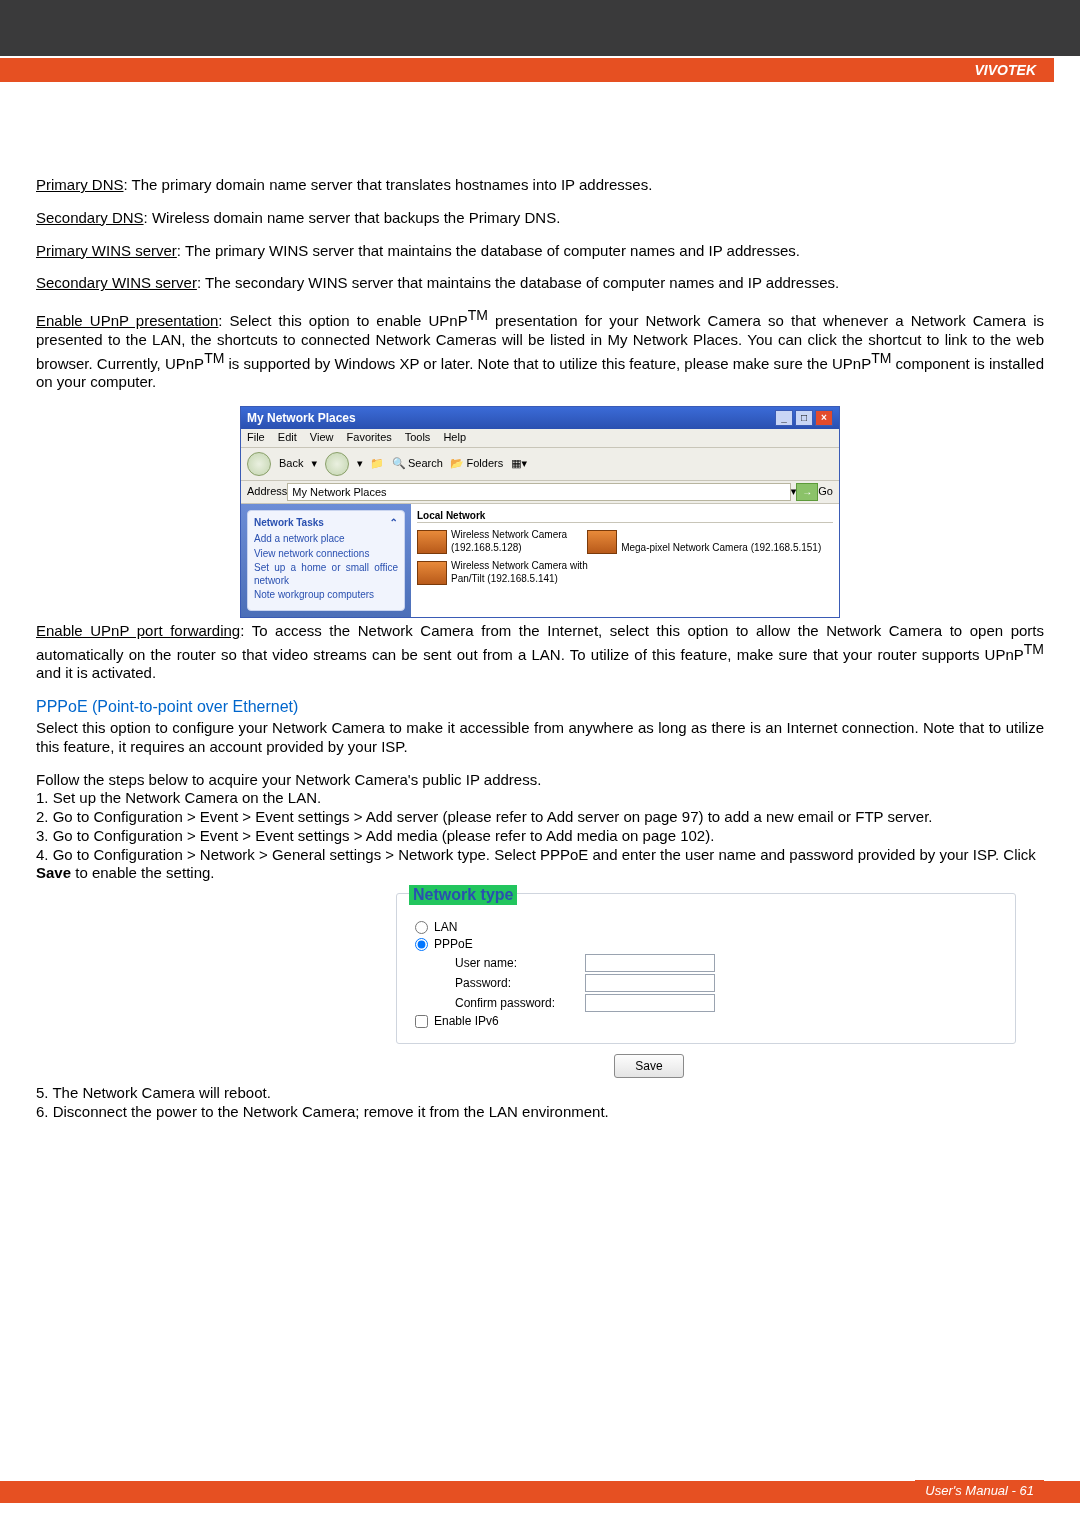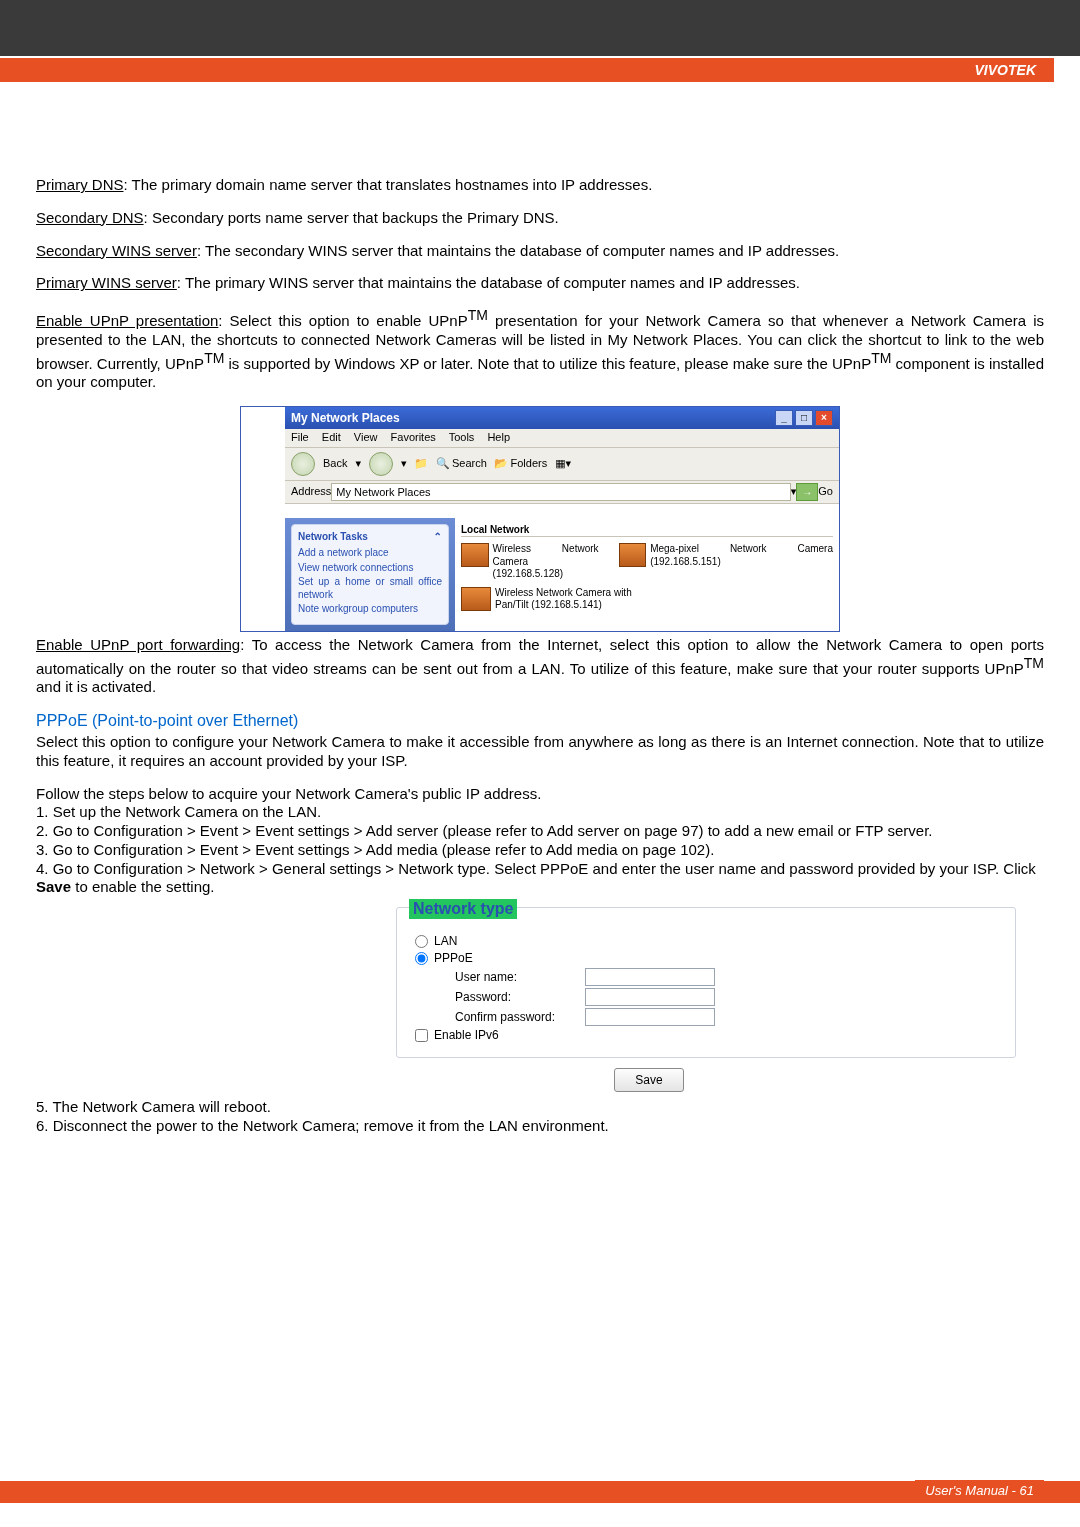--- a/index.html
+++ b/index.html
@@ -4,41 +4,41 @@
 <style>
   * { margin: 0; padding: 0; box-sizing: border-box; }
   body { font-family: Arial, Helvetica, sans-serif; background: #9a9a9a; display: flex; justify-content: center; }
   .page { width: 1080px; height: 1527px; background: #fff; position: relative; }
   .top-bar { height: 56px; background: #3a3a3b; }
   .brand { position: absolute; top: 58px; right: 26px; background: #e65022; color: #fff; font-weight: bold; font-style: italic; font-size: 14px; padding: 4px 18px 4px 10px; width: 100%; text-align: right; }
   .content { padding: 120px 36px 0 36px; font-size: 15px; color: #000; line-height: 1.25; text-align: justify; }
   .content p { margin-bottom: 14px; }
   .term { text-decoration: underline; }
   sup { font-size: 14px; }
-  .screenshot1 { width: 600px; margin: 8px auto 4px auto; border: 1px solid #3a5bb5; padding-left: 44px; }
+  .screenshot1 { width: 600px; margin: 8px auto 4px auto; border: 1px solid #3a5bb5; }
   .title-bar { background: linear-gradient(#3b6bd7,#2a50b0); color: #fff; font-weight: bold; font-size: 12px; padding: 3px 6px; display: flex; align-items: center; }
   .title-bar .winctrls { margin-left: auto; display: flex; gap: 2px; }
   .winbtn { width: 18px; height: 16px; background: #c9d6f5; border: 1px solid #3a5bb5; font-size: 10px; text-align: center; line-height: 14px; color: #000; }
   .winbtn.close { background: #e34b2c; color: #fff; }
   .menu-bar { background: #efeee8; font-size: 11px; color: #000; padding: 2px 6px; border-bottom: 1px solid #c8c5b8; }
   .menu-bar span { margin-right: 10px; }
   .tool-bar { background: #efeee8; padding: 4px 6px; display: flex; align-items: center; gap: 8px; font-size: 11px; border-bottom: 1px solid #c8c5b8; }
   .nav-circle { width: 24px; height: 24px; border-radius: 50%; background: radial-gradient(#eaf0e0,#c2d4ae); border: 1px solid #8aa06a; display: inline-block; }
   .btn-s { display: inline-flex; align-items: center; gap: 2px; }
   .addr-bar { background: #efeee8; padding: 2px 6px; display: flex; align-items: center; font-size: 11px; border-bottom: 1px solid #c8c5b8; }
   .addr-bar input { flex: 1; height: 18px; border: 1px solid #b8b59f; font-size: 11px; padding: 0 4px; }
   .go-btn { width: 22px; height: 18px; background: #8bc269; border: 1px solid #5d9a3a; color: #fff; font-size: 10px; text-align: center; line-height: 16px; }
-  .explorer-body { display: flex; background: #fff; margin-top: 14px; }
+  .explorer-body { display: flex; background: #fff; }
   .sidebar { width: 170px; background: linear-gradient(#6c8dd6,#4c6fb8); padding: 6px; }
   .task-box { background: #f1f4fd; border: 1px solid #c9d4ef; border-radius: 4px; padding: 6px; font-size: 10px; }
   .task-box .th { color: #2a50b0; font-weight: bold; margin-bottom: 4px; display: flex; justify-content: space-between; }
   .task-box a { color: #2a50b0; text-decoration: none; display: block; margin: 2px 0; }
   .main-pane { flex: 1; padding: 6px; font-size: 10px; }
   .main-pane .hdr { font-weight: bold; border-bottom: 1px solid #c8c5b8; margin-bottom: 6px; }
-  .item { display: flex; align-items: flex-start; gap: 4px; margin-bottom: 6px; }
+  .item { display: flex; align-items: flex-end; gap: 4px; margin-bottom: 6px; }
   .item .ico { width: 30px; height: 24px; background: linear-gradient(#e88a3a,#b85a1a); border: 1px solid #7a3a0a; }
   .section-title { color: #0066cc; font-size: 16px; margin: 8px 0 2px 0; text-align: left; }
   .steps { text-align: left; }
   .steps .ind { margin-left: 22px; }
   .form-panel { width: 620px; margin: 10px 0 6px 360px; border: 1px solid #cfd5de; border-radius: 3px; }
   .fieldset-title { position: relative; top: -9px; left: 12px; background: #22c55e; display: inline-block; padding: 0 4px; color: #2a50b0; font-weight: bold; font-size: 16px; }
   .form-body { padding: 4px 18px 12px 18px; font-size: 12px; }
   .form-row { display: flex; align-items: center; margin: 2px 0; }
   .form-row.indent { margin-left: 40px; }
   .form-row label { width: 130px; }
@@ -50,23 +50,23 @@
 </style>
 </head>
 <body>
 
 <div class="page">
   <div class="top-bar"></div>
   <div class="brand"><span>VIVOTEK</span></div>
 
   <div class="content">
     <p><span class="term">Primary DNS</span><span>: The primary domain name server that translates hostnames into IP addresses.</span></p>
-    <p><span class="term">Secondary DNS</span><span>: Secondary ports name server that backups the Primary DNS.</span></p>
+    <p><span class="term">Secondary DNS</span><span>: Wireless domain name server that backups the Primary DNS.</span></p>
+    <p><span class="term">Primary WINS server</span><span>: The primary WINS server that maintains the database of computer names and IP addresses.</span></p>
     <p><span class="term">Secondary WINS server</span><span>: The secondary WINS server that maintains the database of computer names and IP addresses.</span></p>
-    <p><span class="term">Primary WINS server</span><span>: The primary WINS server that maintains the database of computer names and IP addresses.</span></p>
     <p><span class="term">Enable UPnP presentation</span><span>: Select this option to enable UPnP</span><sup>TM</sup><span> presentation for your Network Camera so that whenever a Network Camera is presented to the LAN, the shortcuts to connected Network Cameras will be listed in My Network Places. You can click the shortcut to link to the web browser. Currently, UPnP</span><sup>TM</sup><span> is supported by Windows XP or later. Note that to utilize this feature, please make sure the UPnP</span><sup>TM</sup><span> component is installed on your computer.</span></p>
 
     <div class="screenshot1">
       <div class="title-bar">
         <span>My Network Places</span>
         <div class="winctrls">
           <div class="winbtn">_</div>
           <div class="winbtn">□</div>
           <div class="winbtn close">×</div>
         </div>

